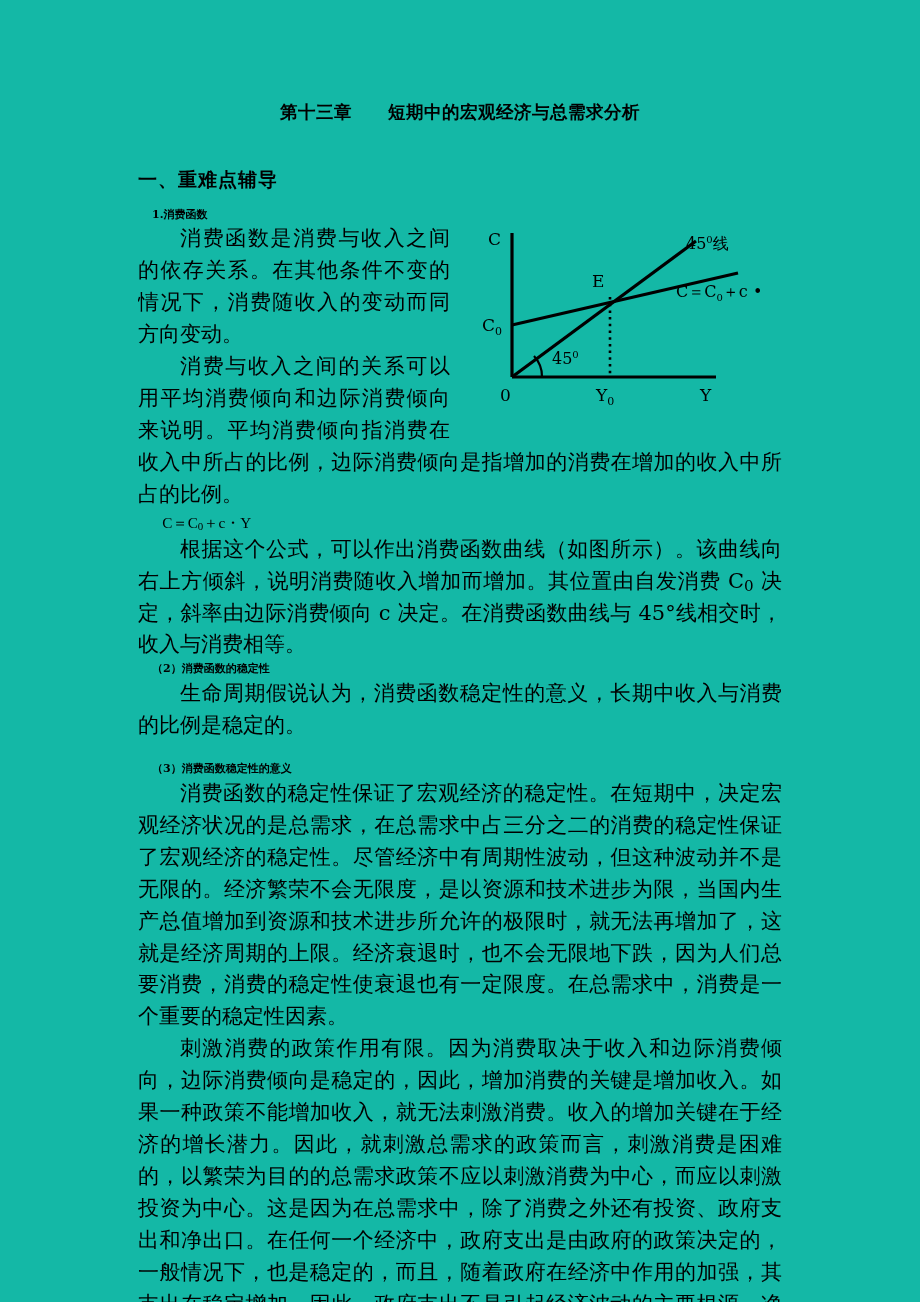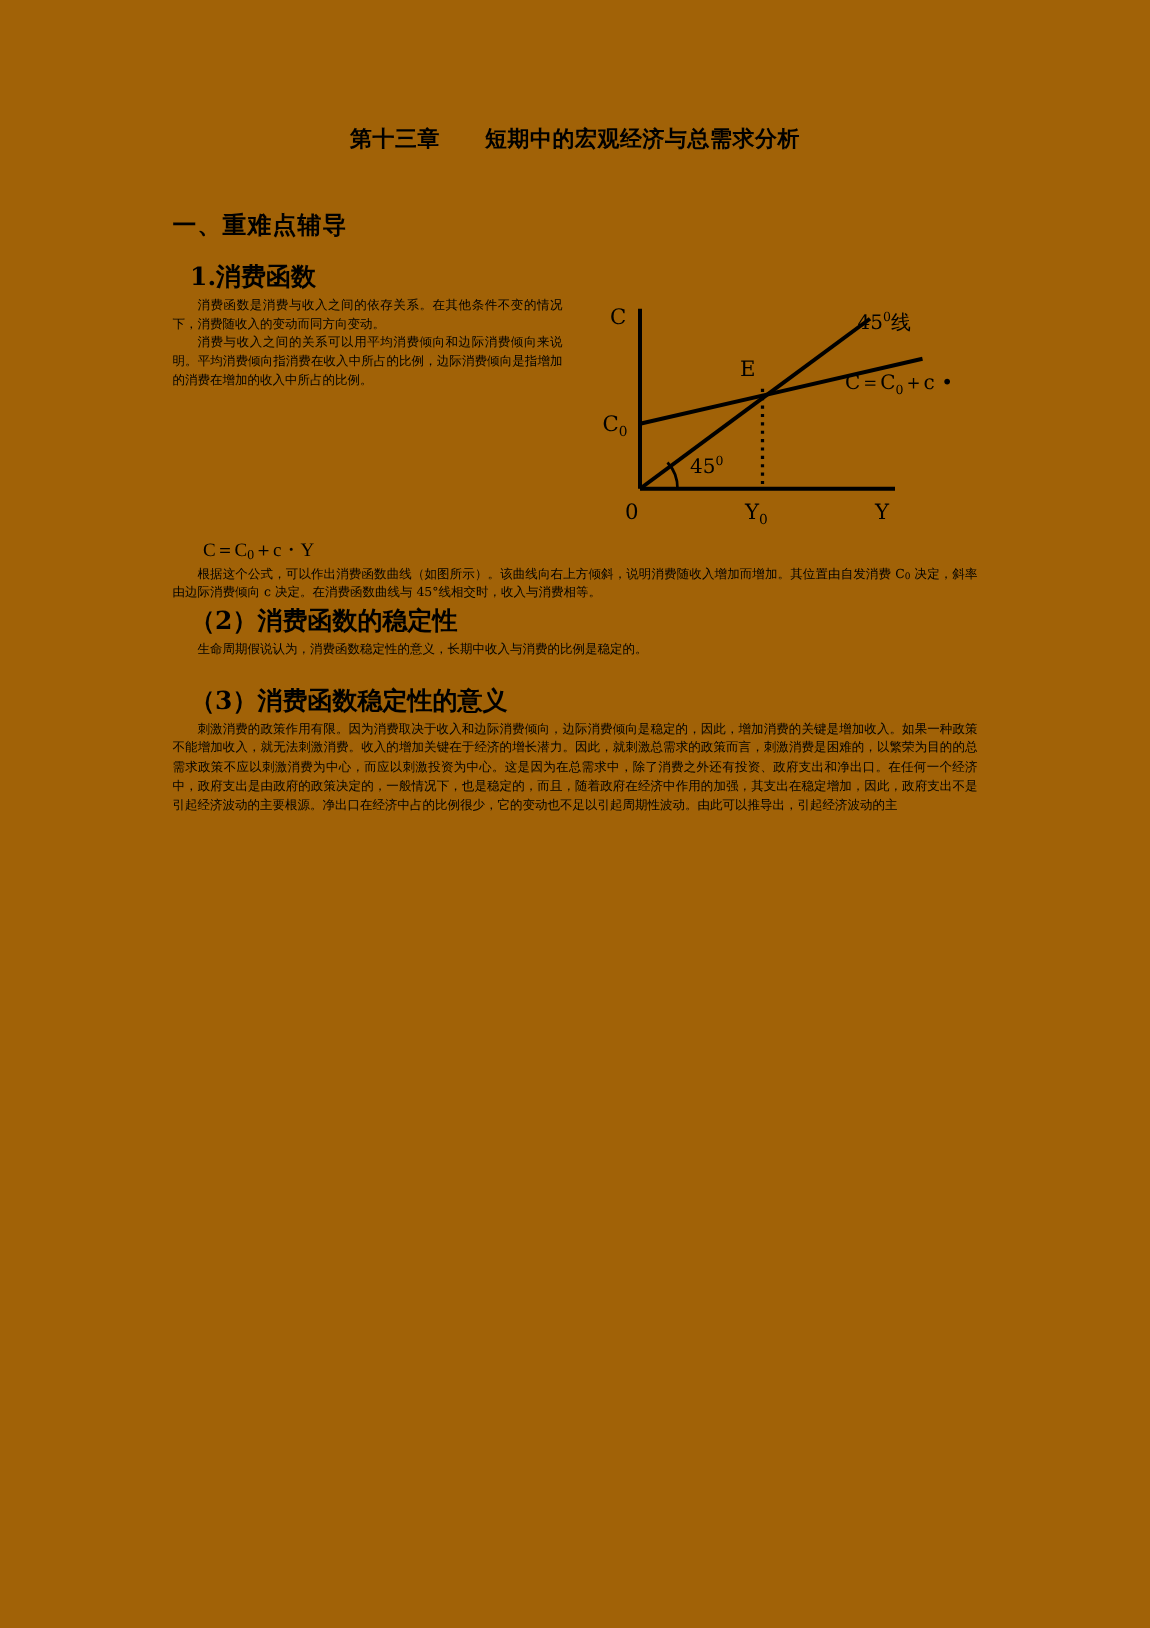--- a/index.html
+++ b/index.html
@@ -8,21 +8,21 @@
     background: #ffffff;
   }
   body {
     font-family: "DejaVu Serif", "Liberation Serif", serif;
     color: #000000;
   }
   .page {
     position: relative;
     width: 920px;
     height: 1302px;
-    background: #a16207;
+    background: #14b8a6;
     overflow: hidden;
     box-sizing: border-box;
   }
   .content {
     position: absolute;
     left: 138px;
     top: 100px;
     width: 644px;
   }
 
@@ -36,29 +36,29 @@
     line-height: 1.4;
   }
   .section-heading {
     font-size: 19px;
     font-weight: bold;
     font-family: Liberation Serif, serif;
     margin: 0 0 14px 0;
     letter-spacing: 1px;
   }
   .sub-heading {
-    font-size: 20px;
+    font-size: 11px;
     font-weight: bold;
     margin: 0 0 1px 14px;
     line-height: 1.45;
   }
 
   
   p.para {
-    font-size: 10px;
+    font-size: 21px;
     line-height: 1.52;
     margin: 0;
     text-align: justify;
     text-justify: inter-ideograph;
     text-indent: 2em;
   }
   p.formula {
     font-size: 15.2px;
     line-height: 1.52;
     margin: 0;
@@ -170,19 +170,22 @@
 
     <p class="para">
       <span>生命周期假说认为，消费函数稳定性的意义，长期中收入与消费的比例是稳定的。</span>
     </p>
 
 
     <div class="blank-line"></div>
 
     <div class="sub-heading">（3）消费函数稳定性的意义</div>
 
+    <p class="para">
+      <span>消费函数的稳定性保证了宏观经济的稳定性。在短期中，决定宏观经济状况的是总需求，在总需求中占三分之二的消费的稳定性保证了宏观经济的稳定性。尽管经济中有周期性波动，但这种波动并不是无限的。经济繁荣不会无限度，是以资源和技术进步为限，当国内生产总值增加到资源和技术进步所允许的极限时，就无法再增加了，这就是经济周期的上限。经济衰退时，也不会无限地下跌，因为人们总要消费，消费的稳定性使衰退也有一定限度。在总需求中，消费是一个重要的稳定性因素。</span>
+    </p>
 
     <p class="para">
       <span>刺激消费的政策作用有限。因为消费取决于收入和边际消费倾向，边际消费倾向是稳定的，因此，增加消费的关键是增加收入。如果一种政策不能增加收入，就无法刺激消费。收入的增加关键在于经济的增长潜力。因此，就刺激总需求的政策而言，刺激消费是困难的，以繁荣为目的的总需求政策不应以刺激消费为中心，而应以刺激投资为中心。这是因为在总需求中，除了消费之外还有投资、政府支出和净出口。在任何一个经济中，政府支出是由政府的政策决定的，一般情况下，也是稳定的，而且，随着政府在经济中作用的加强，其支出在稳定增加，因此，政府支出不是引起经济波动的主要根源。净出口在经济中占的比例很少，它的变动也不足以引起周期性波动。由此可以推导出，引起经济波动的主</span>
     </p>
 
   </div>
 </div>
 
 </body></html>

